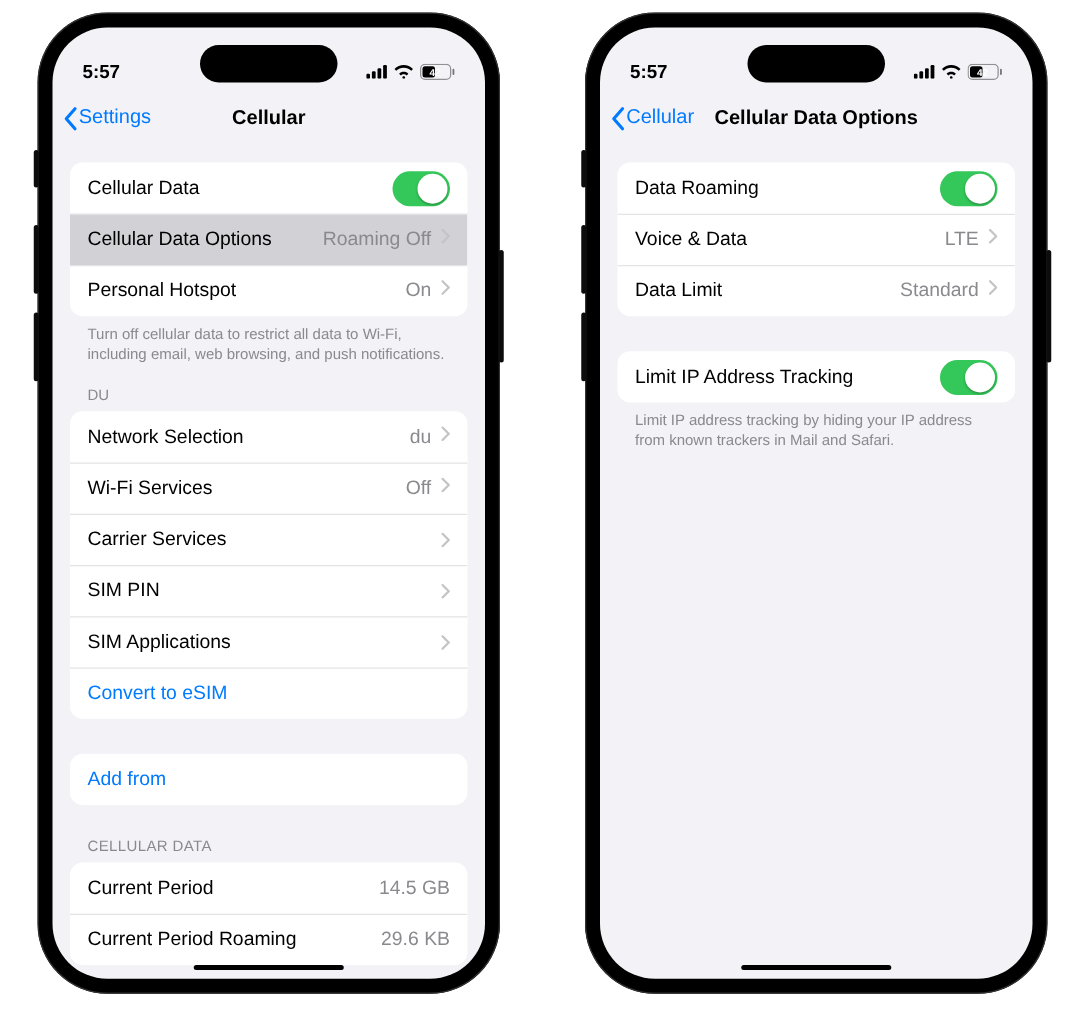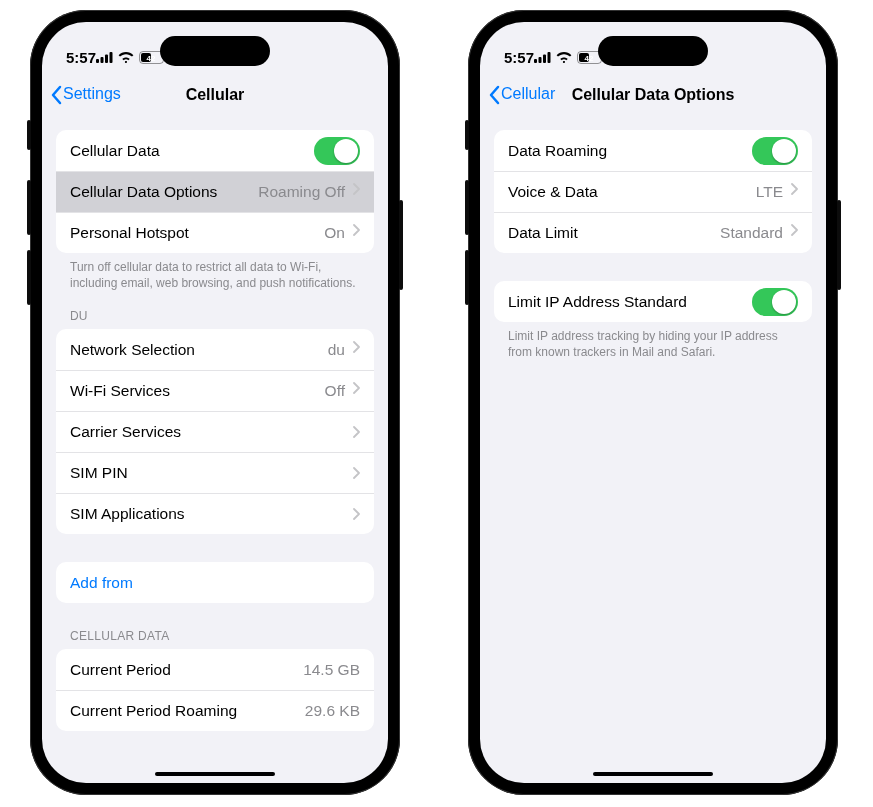--- a/index.html
+++ b/index.html
@@ -36,21 +36,21 @@
   .island {
     position:absolute; top:14px; left:50%; transform:translateX(-50%);
     width:110px; height:30px; background:#000; border-radius:18px; z-index:5;
   }
   .home-indicator {
     position:absolute; bottom:7px; left:50%; transform:translateX(-50%);
     width:120px; height:4.5px; background:#000; border-radius:3px; z-index:5;
   }
   .status-bar {
     height:52px; padding: 18px 24px 0 24px;
-    display:flex; align-items:center;
+    display:flex; justify-content:space-between; align-items:center;
     font-size:15px; font-weight:600; color:#000;
   }
   .status-icons { display:flex; gap:5px; align-items:center; }
   .status-icons svg { display:block; }
   .nav-bar {
     height:42px; display:flex; align-items:center; justify-content:center;
     position:relative; padding: 0 10px;
   }
   .nav-back {
     position:absolute; left:8px; display:flex; 
@@ -203,20 +203,23 @@
             </div>
         </div>
         <div class="row">
           <span>SIM Applications</span>
           <div class="right">
               <svg class="chevron" width="7" height="12" viewBox="0 0 7 12">
                 <path d="M1 1l5 5-5 5" stroke="#c4c4c7" stroke-width="1.8" fill="none" stroke-linecap="round" stroke-linejoin="round"></path>
               </svg>
             </div>
         </div>
+        <div class="row link">
+          <span>Convert to eSIM</span>
+        </div>
       </div>
 
       <div class="group" style="margin-top:28px">
         <div class="row link">
           <span>Add from</span>
         </div>
       </div>
 
       <div class="header-text upper" style="padding-top:26px">CELLULAR DATA</div>
       <div class="group tight">
@@ -306,21 +309,21 @@
             <span>Standard</span>
             <svg class="chevron" width="7" height="12" viewBox="0 0 7 12">
                 <path d="M1 1l5 5-5 5" stroke="#c4c4c7" stroke-width="1.8" fill="none" stroke-linecap="round" stroke-linejoin="round"></path>
               </svg>
           </div>
         </div>
       </div>
 
       <div class="group" style="margin-top:28px">
         <div class="row">
-          <span>Limit IP Address Standard</span>
+          <span>Limit IP Address Tracking</span>
           <div class="toggle">
               <div class="knob"></div>
             </div>
         </div>
       </div>
       <div class="footer-text">Limit IP address tracking by hiding your IP address from known trackers in Mail and Safari.</div>
     </div>
   </div>
 </div>
 

